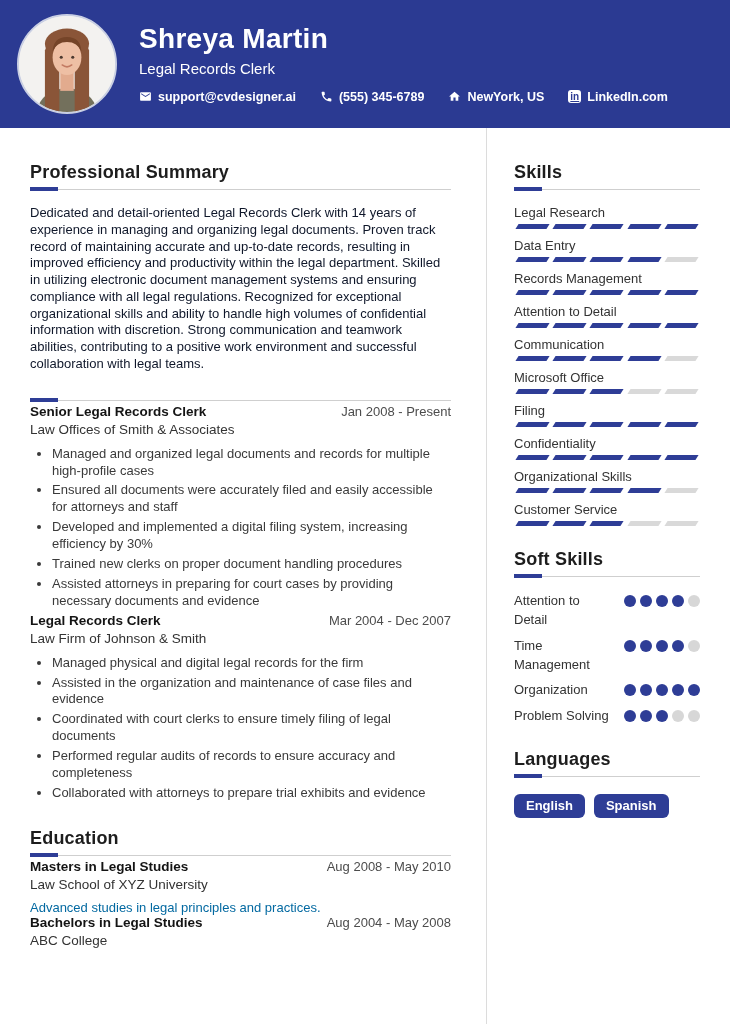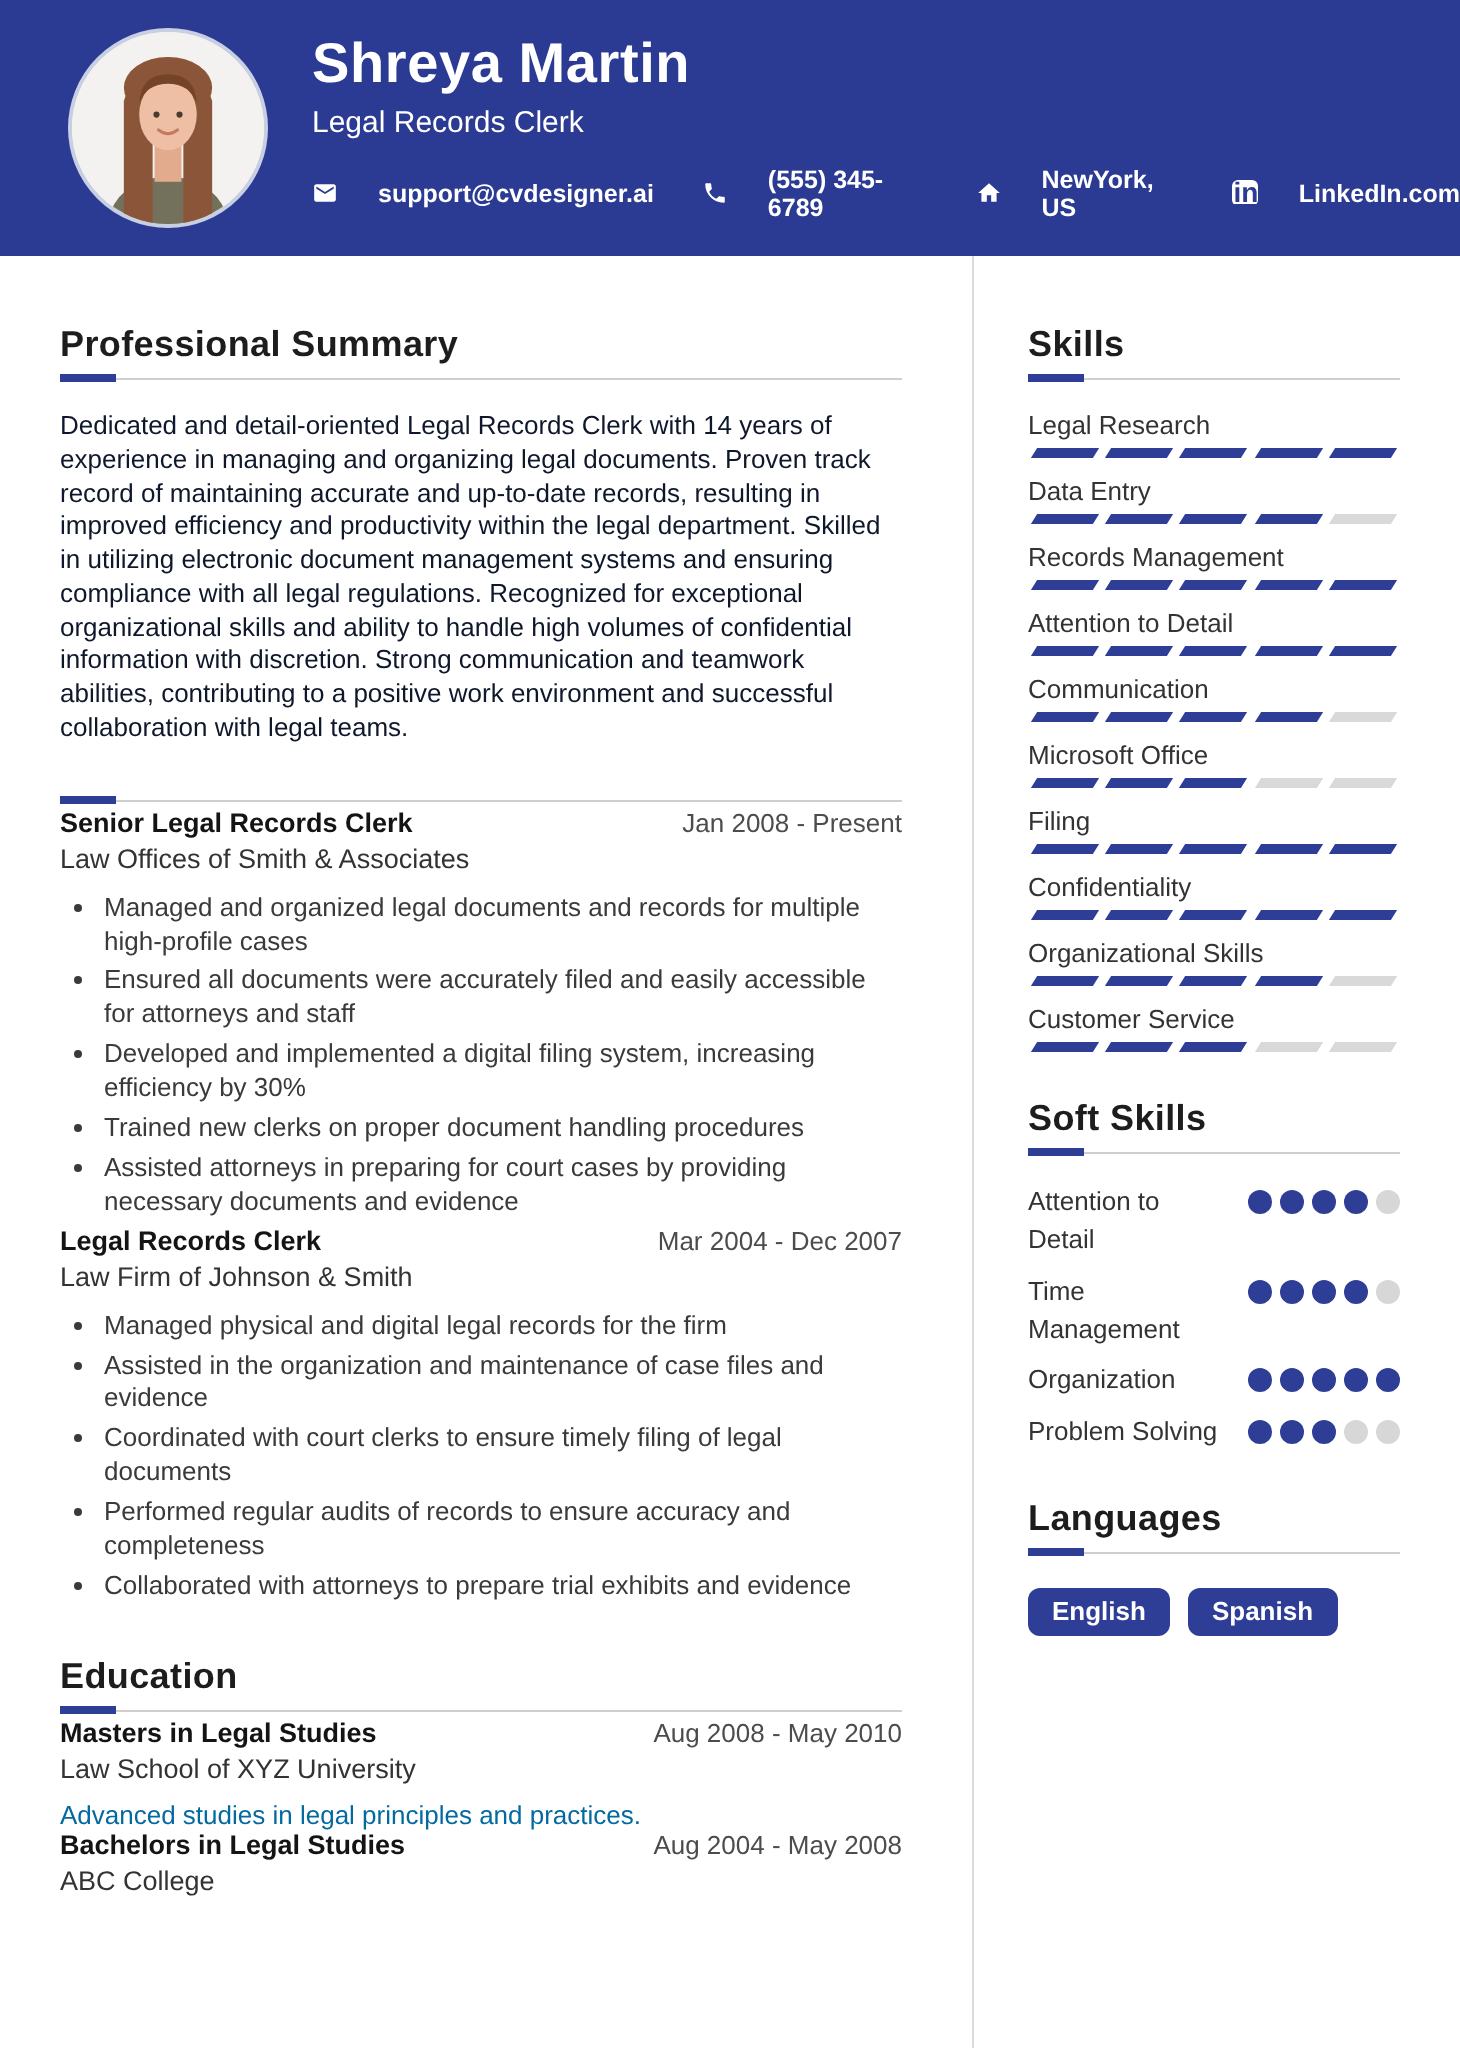--- a/index.html
+++ b/index.html
@@ -11,41 +11,41 @@
     color: #3a3a3a;
     overflow: hidden;
   }
 
   
   .header {
     height: 128px;
     background: #2b3a92;
     display: flex;
     align-items: center;
-    padding-left: 34px;
+    padding-left: 17px;
   }
   .avatar {
     width: 100px; height: 100px;
     border-radius: 50%;
     border: 2px solid #c9cfe3;
     overflow: hidden;
     flex-shrink: 0;
     background: #f3f2f0;
   }
   .avatar svg { display: block; width: 100%; height: 100%; }
   .header-info { margin-left: 22px; color: #fff; }
   .name { font-size: 28px; font-weight: 700; letter-spacing: 0.3px; line-height: 1; }
   .role { font-size: 15px; font-weight: 400; margin-top: 7px; }
   .contacts { display: flex; align-items: center; gap: 24px; margin-top: 13px; font-size: 12.5px; font-weight: 600; }
-  .contact { display: flex; align-items: center; gap: 20px; color: #fff; text-decoration: none; }
+  .contact { display: flex; align-items: center; gap: 6px; color: #fff; text-decoration: none; }
   .cicon { width: 13px; height: 13px; display: inline-flex; align-items: center; justify-content: center; }
   .cicon svg { width: 13px; height: 13px; fill: #fff; }
   .li-badge {
     width: 13px; height: 13px; background: #fff; border-radius: 3px;
-    color: #2b3a92; font-size: 14px; font-weight: 700; line-height: 13px;
+    color: #2b3a92; font-size: 10px; font-weight: 700; line-height: 13px;
     text-align: center; display: inline-block; text-decoration: underline;
   }
 
   
   .page-body { display: flex; min-height: 896px; }
   .main {
     width: 487px;
     padding: 34px 35px 0 30px;
     border-right: 1px solid #dcdcdc;
   }

